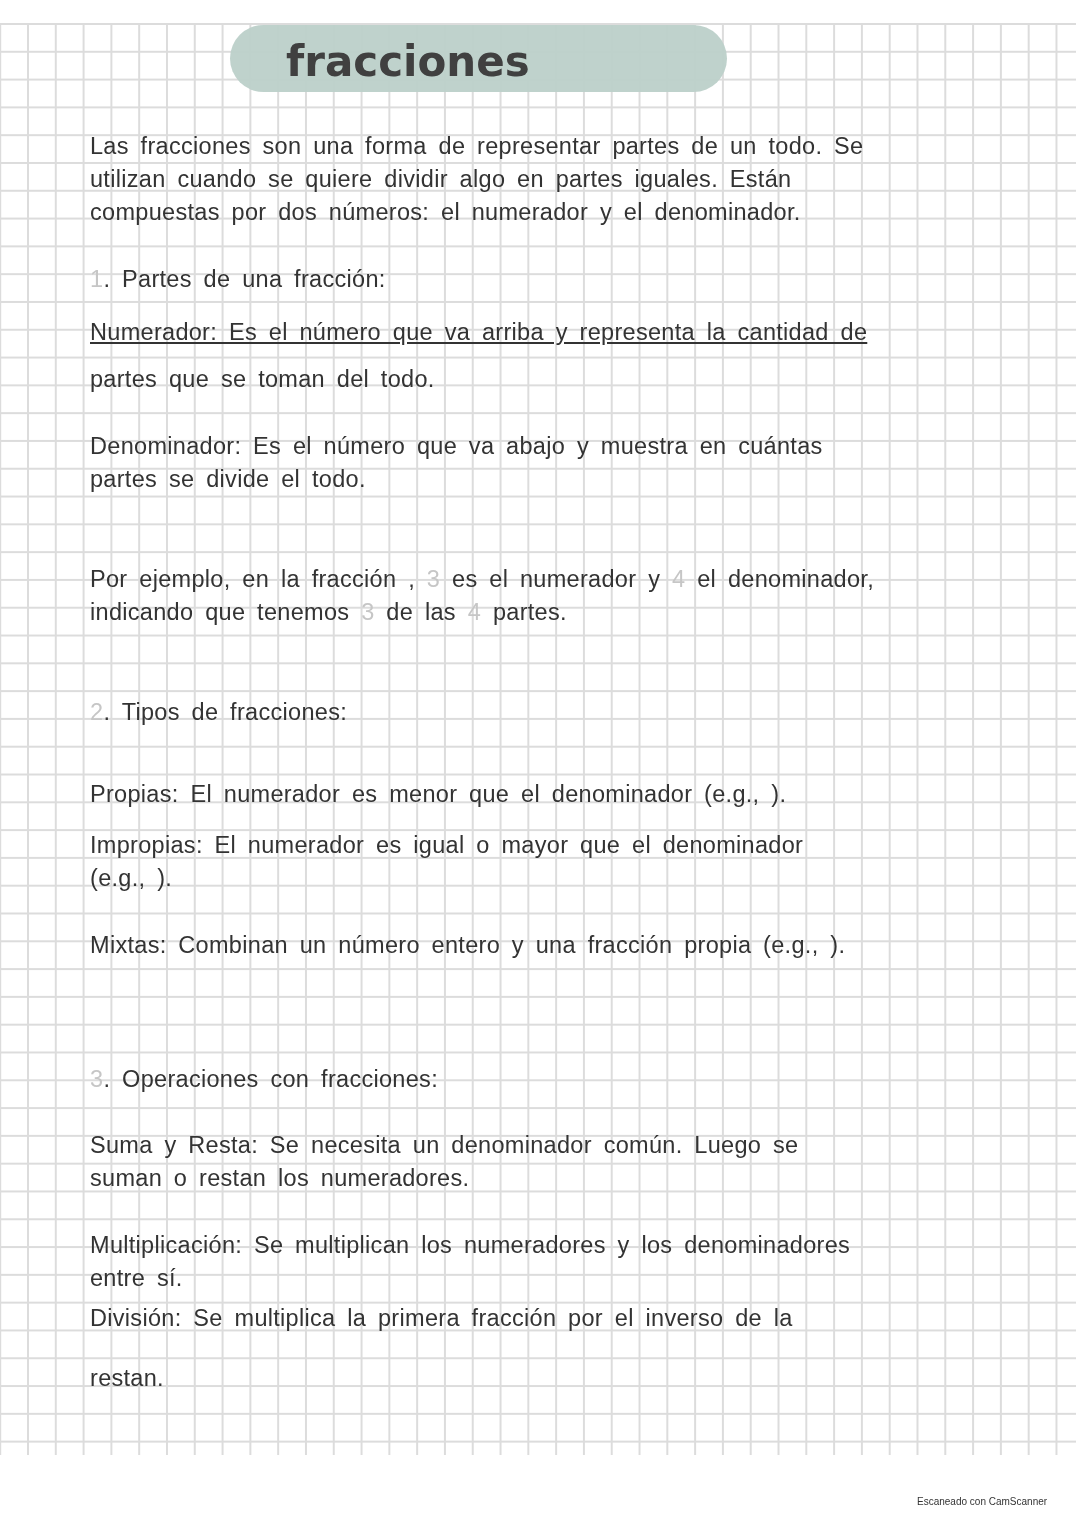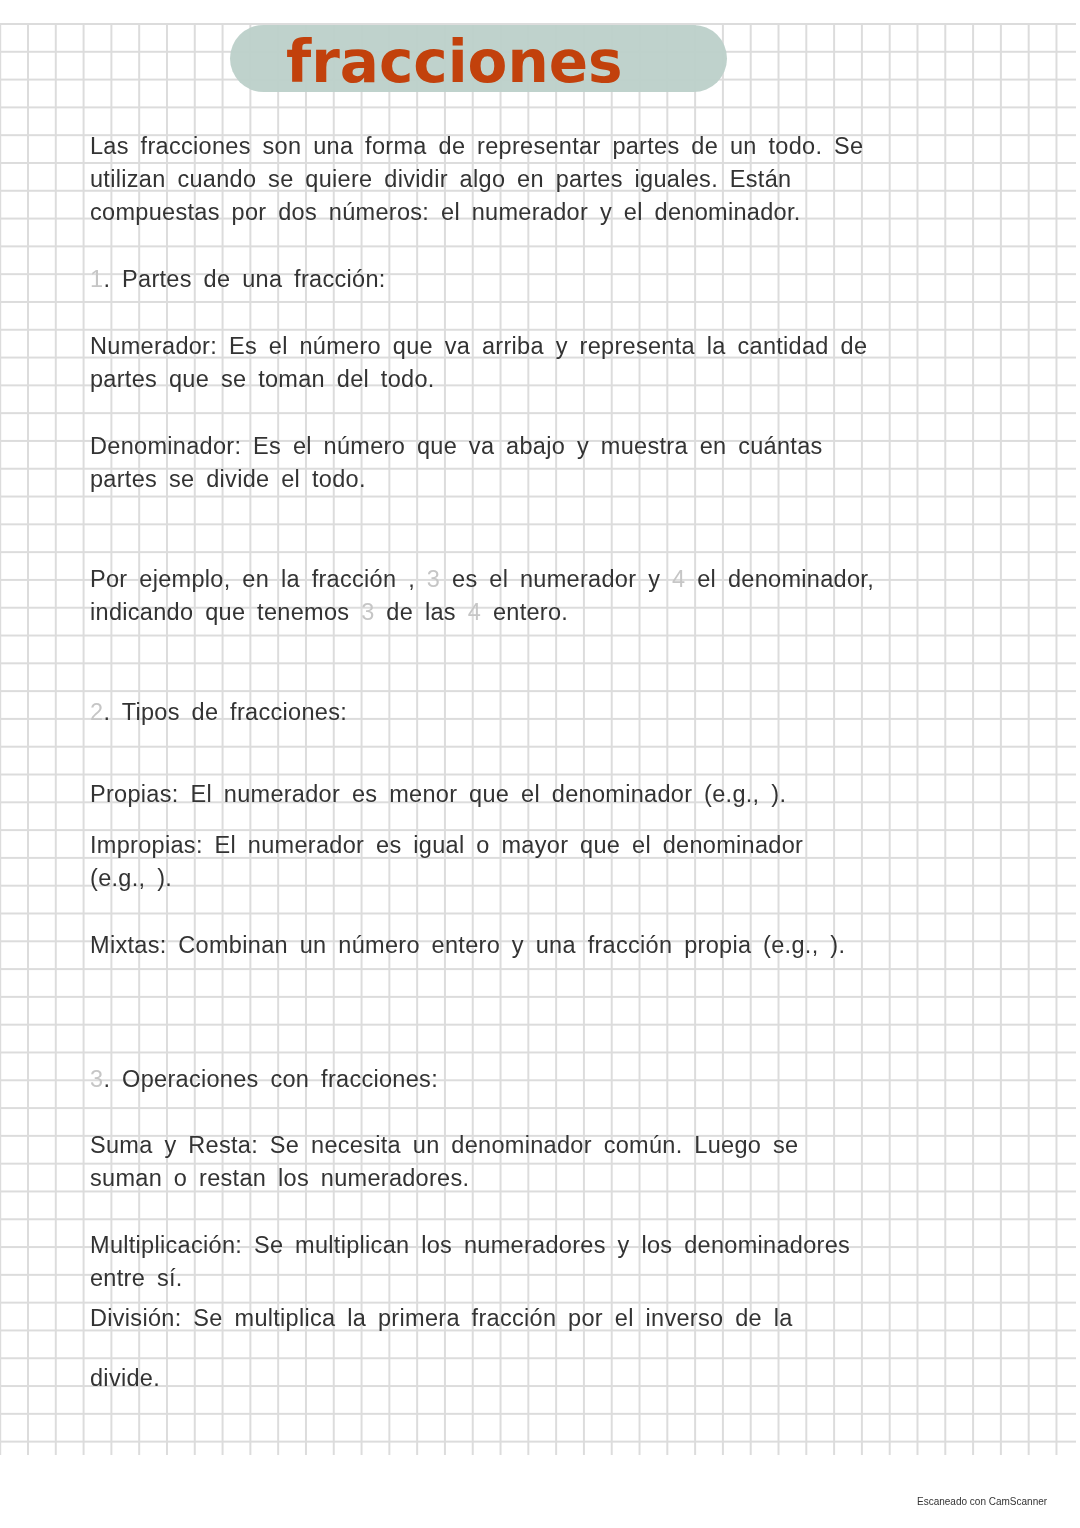--- a/index.html
+++ b/index.html
@@ -36,23 +36,23 @@
       background: #bcd0c9;
       border-radius: 34px;
       opacity: 0.95;
     }
     .title-text {
       position: absolute;
       left: 286px;
       top: 22px;
       font-family: "DejaVu Sans", sans-serif;
       font-weight: bold;
-      font-size: 58px;
+      font-size: 42px;
       line-height: 80px;
-      color: #c2410c;
+      color: #404040;
       letter-spacing: 0px;
     }
     .content {
       position: absolute;
       left: 90px;
       top: 0;
       width: 830px;
       color: #333333;
       font-size: 23.5px;
       word-spacing: 5px;
@@ -88,28 +88,28 @@
 
   <div class="line" style="top:130px;">Las fracciones son una forma de representar partes de un todo. Se</div>
   <div class="line" style="top:163px;">utilizan cuando se quiere dividir algo en partes iguales. Están</div>
   <div class="line" style="top:196px;">compuestas por dos números: el numerador y el denominador.</div>
 
   <div class="line" style="top:263px;">
     <span class="muted">1</span><span>.</span>
     <span>Partes de una fracción:</span>
   </div>
 
-  <div class="line" style="top:330px;">Numerador: Es el número que va arriba y representa la cantidad de</div>
+  <div class="line" style="top:316px;text-decoration:underline;">Numerador: Es el número que va arriba y representa la cantidad de</div>
   <div class="line" style="top:363px;">partes que se toman del todo.</div>
 
   <div class="line" style="top:430px;">Denominador: Es el número que va abajo y muestra en cuántas</div>
   <div class="line" style="top:463px;">partes se divide el todo.</div>
 
   <div class="line" style="top:563px;text-align:right;"><span>Por ejemplo, en la fracción , </span><span class="muted">3</span><span> es el numerador y </span><span class="muted">4</span><span> el denominador,</span></div>
-  <div class="line" style="top:596px;"><span>indicando que tenemos </span><span class="muted">3</span><span> de las </span><span class="muted">4</span><span> entero.</span></div>
+  <div class="line" style="top:596px;"><span>indicando que tenemos </span><span class="muted">3</span><span> de las </span><span class="muted">4</span><span> partes.</span></div>
 
   <div class="line" style="top:696px;">
     <span class="muted">2</span><span>.</span>
     <span>Tipos de fracciones:</span>
   </div>
 
   <div class="line" style="top:763px;margin-top:15px;">Propias: El numerador es menor que el denominador (e.g., ).</div>
 
   <div class="line" style="top:829px;">Impropias: El numerador es igual o mayor que el denominador</div>
   <div class="line" style="top:862px;text-align:right;">(e.g., ).</div>
@@ -121,16 +121,16 @@
     <span>Operaciones con fracciones:</span>
   </div>
 
   <div class="line" style="top:1129px;">Suma y Resta: Se necesita un denominador común. Luego se</div>
   <div class="line" style="top:1162px;">suman o restan los numeradores.</div>
 
   <div class="line" style="top:1229px;">Multiplicación: Se multiplican los numeradores y los denominadores</div>
   <div class="line" style="top:1262px;">entre sí.</div>
 
   <div class="line" style="top:1302px;">División: Se multiplica la primera fracción por el inverso de la</div>
-  <div class="line" style="top:1362px;">divide.</div>
+  <div class="line" style="top:1362px;">restan.</div>
 </div>
 
 <div class="watermark">Escaneado con CamScanner</div>
 
 </body></html>

